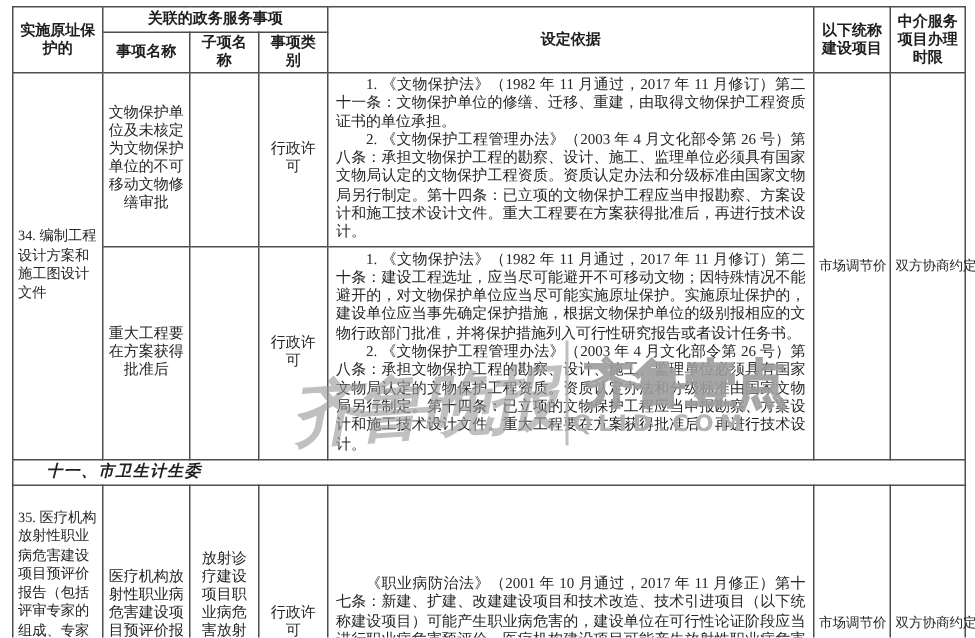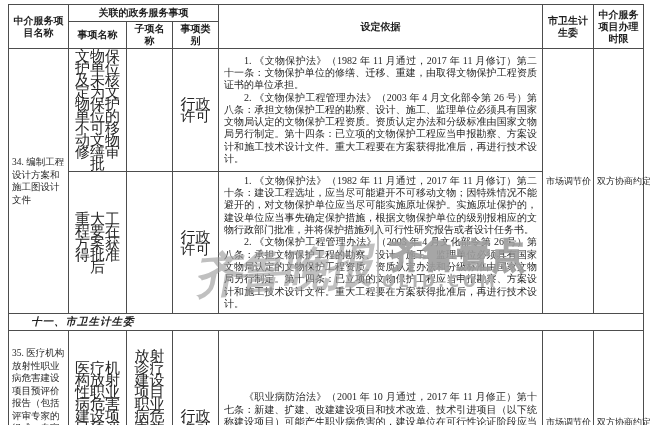--- a/index.html
+++ b/index.html
@@ -7,21 +7,21 @@
     width:650px;height:425px;background:#ffffff;position:relative;overflow:hidden;
     font-family:"Liberation Serif","DejaVu Serif",serif;color:#262626;
   }
   table.svc{
     border-collapse:collapse;table-layout:fixed;
     width:635px;margin:4px 0 0 8px;
   }
   .svc td,.svc th{
     border:1px solid #4d4d4d;
     padding:1px 3px;
-    font-size:15px;line-height:12px;
+    font-size:10px;line-height:12px;
     text-align:center;vertical-align:middle;
     word-break:break-all;
     font-weight:normal;
   }
   .svc th{font-weight:bold;font-size:10px;line-height:12px;color:#1f1f1f;}
   tr.h-head{height:17px;}
   tr.r34a{height:98px;}
   tr.r34b{height:142px;}
   tr.sec{height:17px;}
   tr.r35{height:118px;}
@@ -65,24 +65,24 @@
     <col style="width:60px">
       <col style="width:58px">
       <col style="width:46px">
     <col style="width:46px">
       <col style="width:324px">
       <col style="width:51px">
       <col style="width:50px">
   </colgroup>
   <tbody>
     <tr class="h-head">
-      <th rowspan="2">中介服务项目名称</th>
+      <th rowspan="2">实施原址保护的</th>
       <th colspan="3">关联的政务服务事项</th>
       <th rowspan="2">设定依据</th>
-      <th rowspan="2">市卫生计生委</th>
+      <th rowspan="2">以下统称建设项目</th>
       <th rowspan="2">中介服务项目办理时限</th>
     </tr>
     <tr class="h-head">
       <th>事项名称</th>
       <th>子项名称</th>
       <th>事项类别</th>
     </tr>
 
     <tr class="r34a">
       <td rowspan="2" class="name-cell">34. 编制工程设计方案和施工图设计文件</td>

